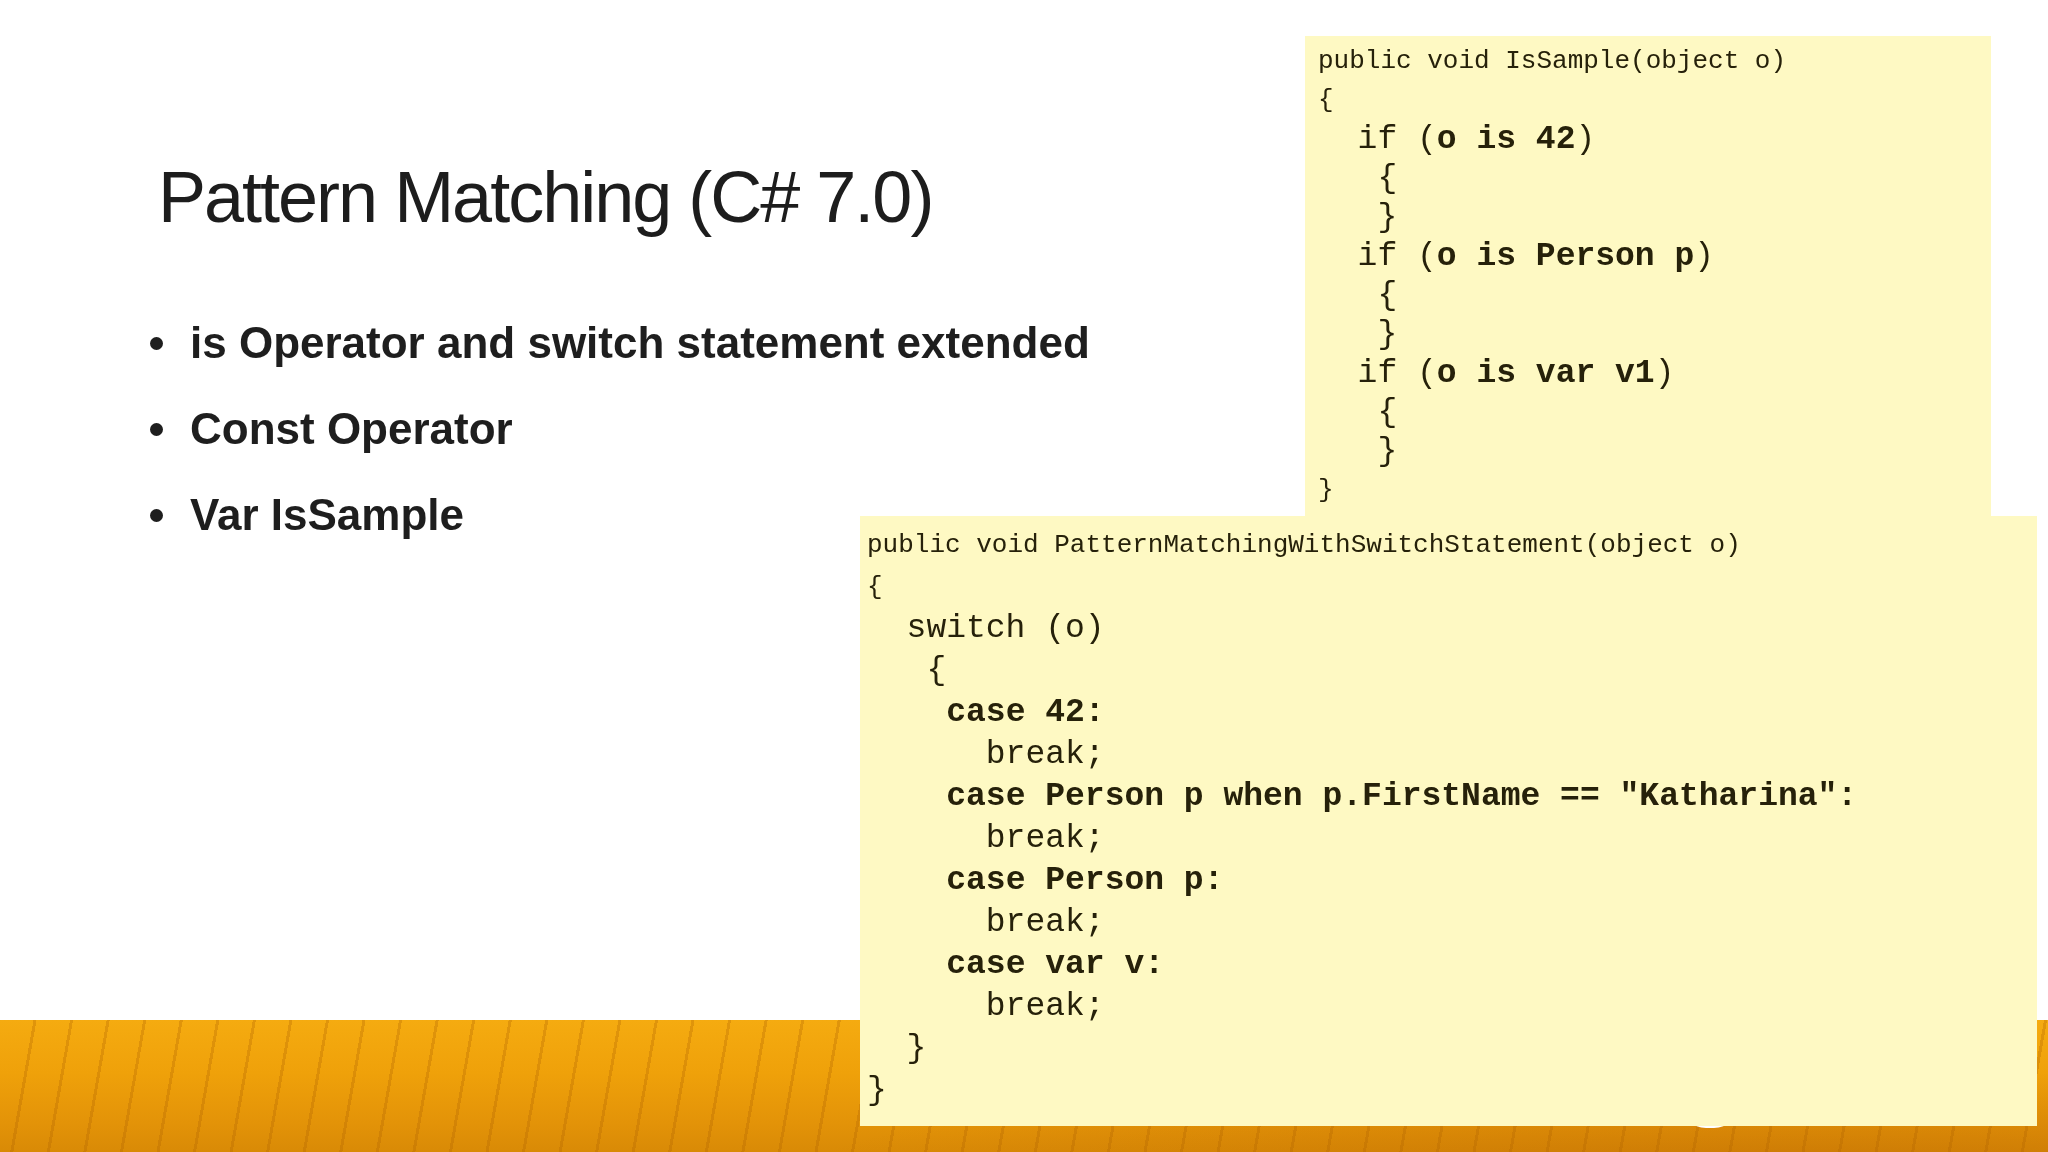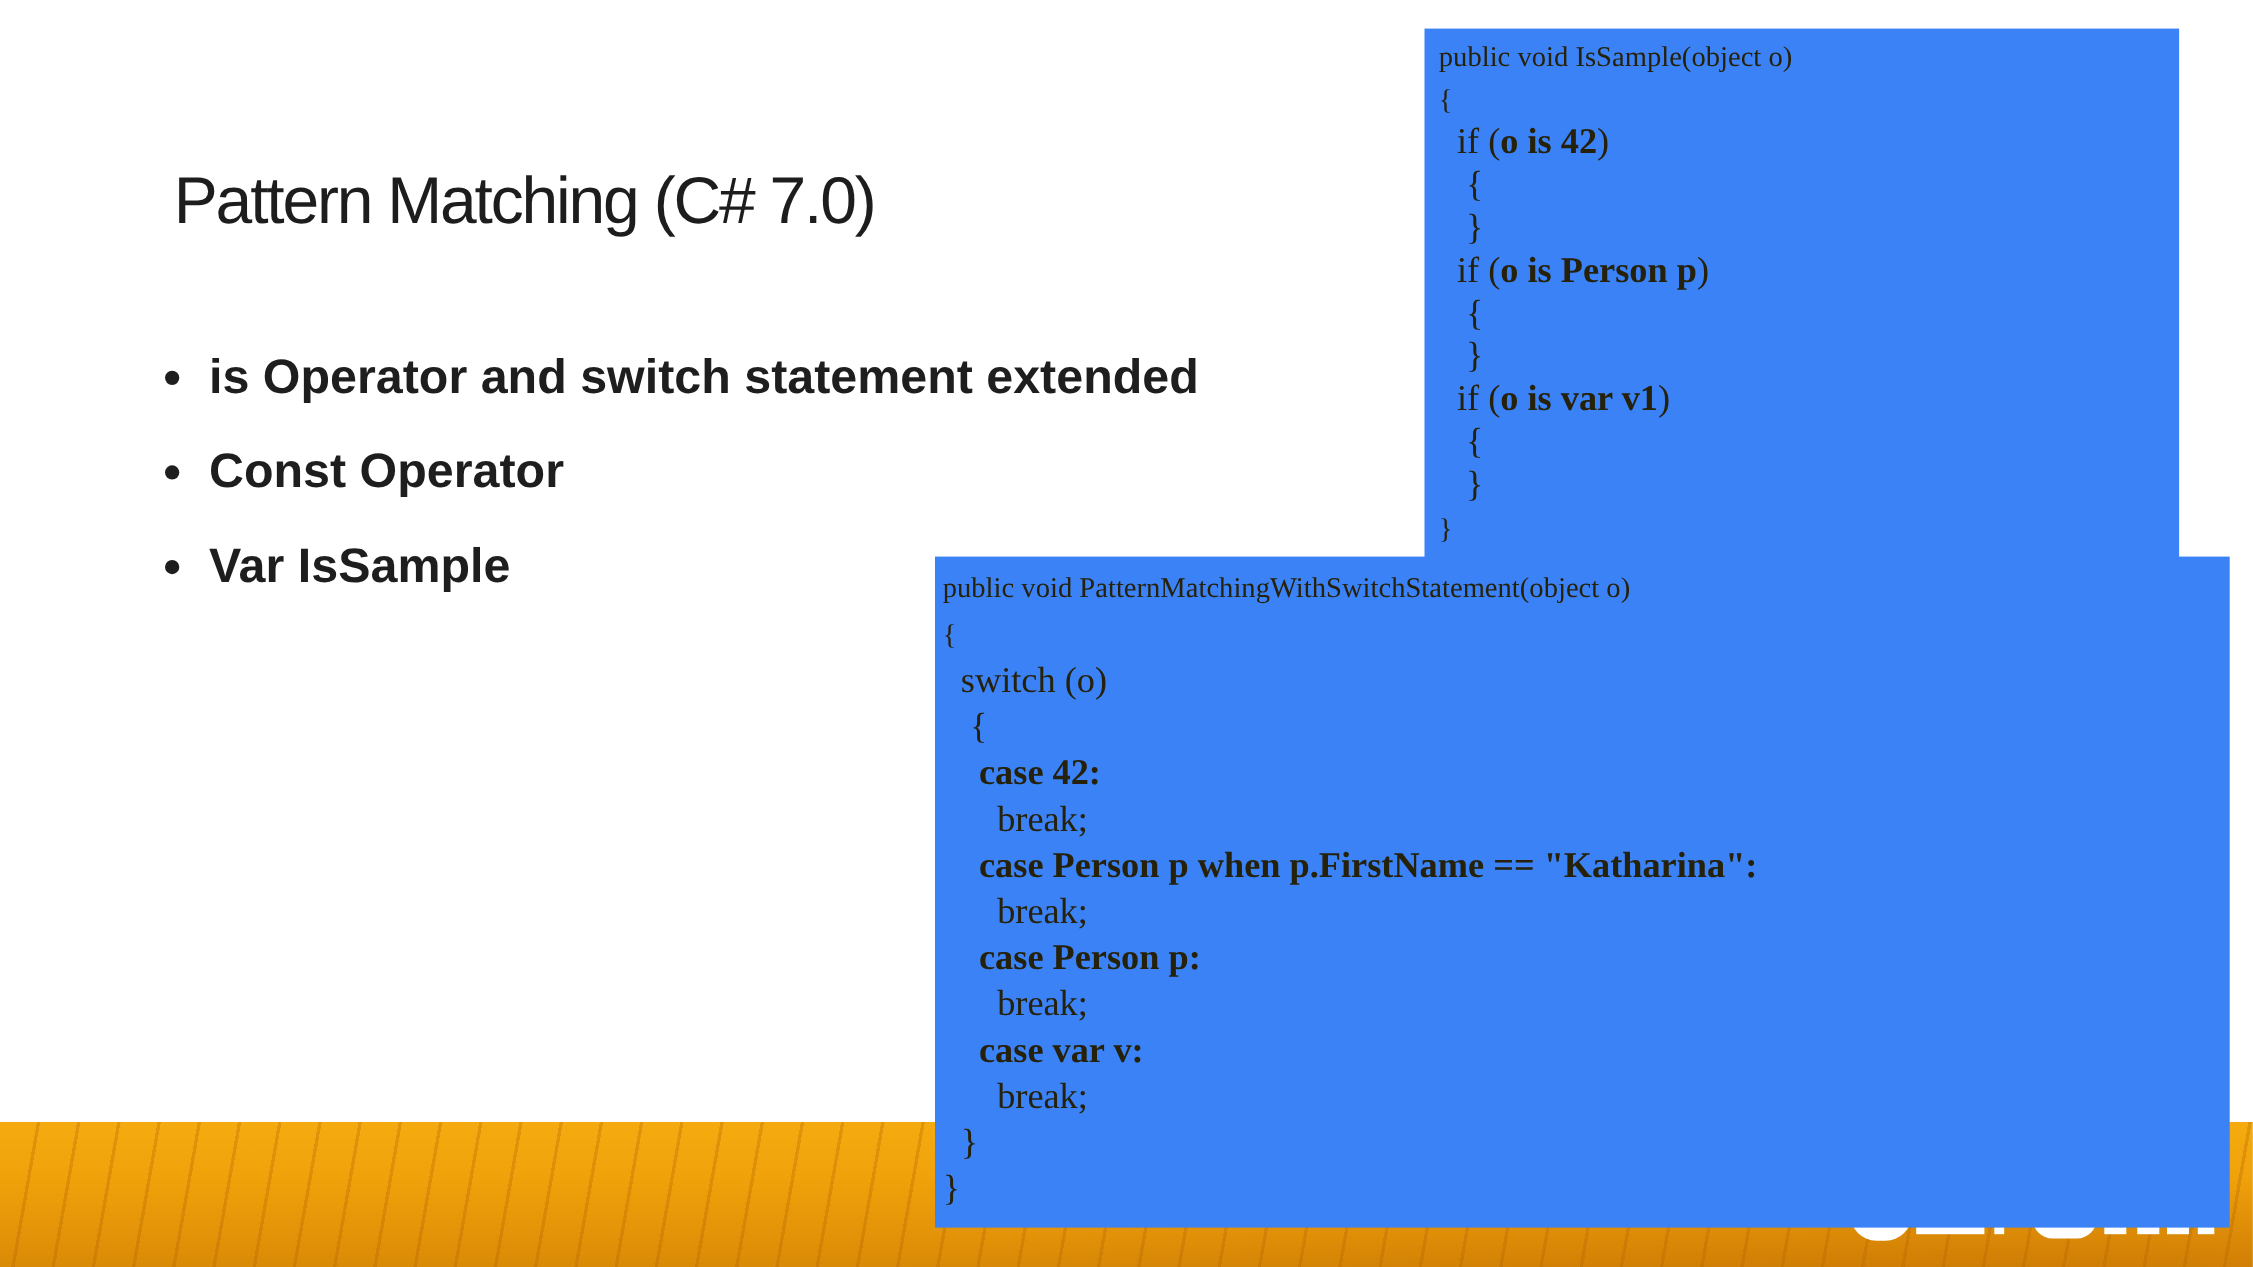--- a/index.html
+++ b/index.html
@@ -6,43 +6,43 @@
   body{
     width:2048px;height:1152px;position:relative;overflow:hidden;
     background:#ffffff;
     font-family:"Liberation Sans",sans-serif;
   }
   .slide{position:absolute;inset:0;}
 
   
   .title{
     position:absolute;left:158px;top:108px;
-    font-size:60px;font-weight:300;letter-spacing:-2px;
+    font-size:72px;font-weight:300;letter-spacing:-2px;
     color:#1d1d1d;white-space:nowrap;text-align:center;
   }
 
   
   .bullets{
     position:absolute;left:150px;top:300px;
     list-style:none;margin:0;padding:0;
   }
   .bullets li{
     display:flex;align-items:center;height:86px;
     font-size:44px;color:#1e1e1e;white-space:nowrap;font-weight:bold;
   }
   .bullets .dot{
     width:13px;height:13px;border-radius:50%;
     background:#1e1e1e;margin-right:27px;flex:none;
   }
 
   
   .codebox{
-    position:absolute;margin:0;z-index:3;overflow:hidden;
-    background:#3b82f6;color:#26210a;
-    font-family:Liberation Serif, serif;
+    position:absolute;margin:10px;z-index:3;overflow:hidden;
+    background:#fef9c3;color:#26210a;
+    font-family:Liberation Mono, monospace;
   }
   #codebox-0{left:1295px;top:26px;width:673px;height:478px;padding:6px 0 0 13px;}
   #codebox-0 .cl{line-height:39px;}
   #codebox-1{left:850px;top:506px;width:1170px;height:602px;padding:8px 0 0 7px;}
   #codebox-1 .cl{line-height:42px;}
   .cl{white-space:pre;}
   .cl.sm{font-size:26px;}
   .cl.lg{font-size:33px;}
   .cl .b{font-weight:700;text-align:center;}
 

